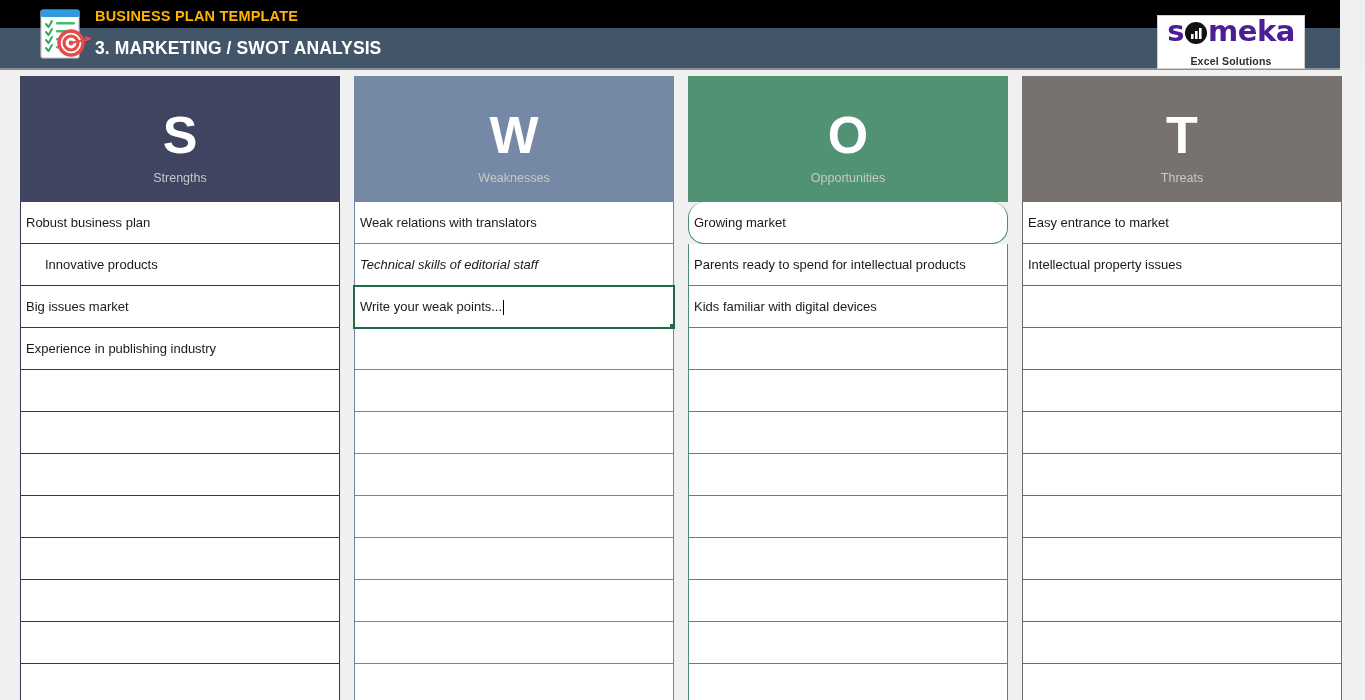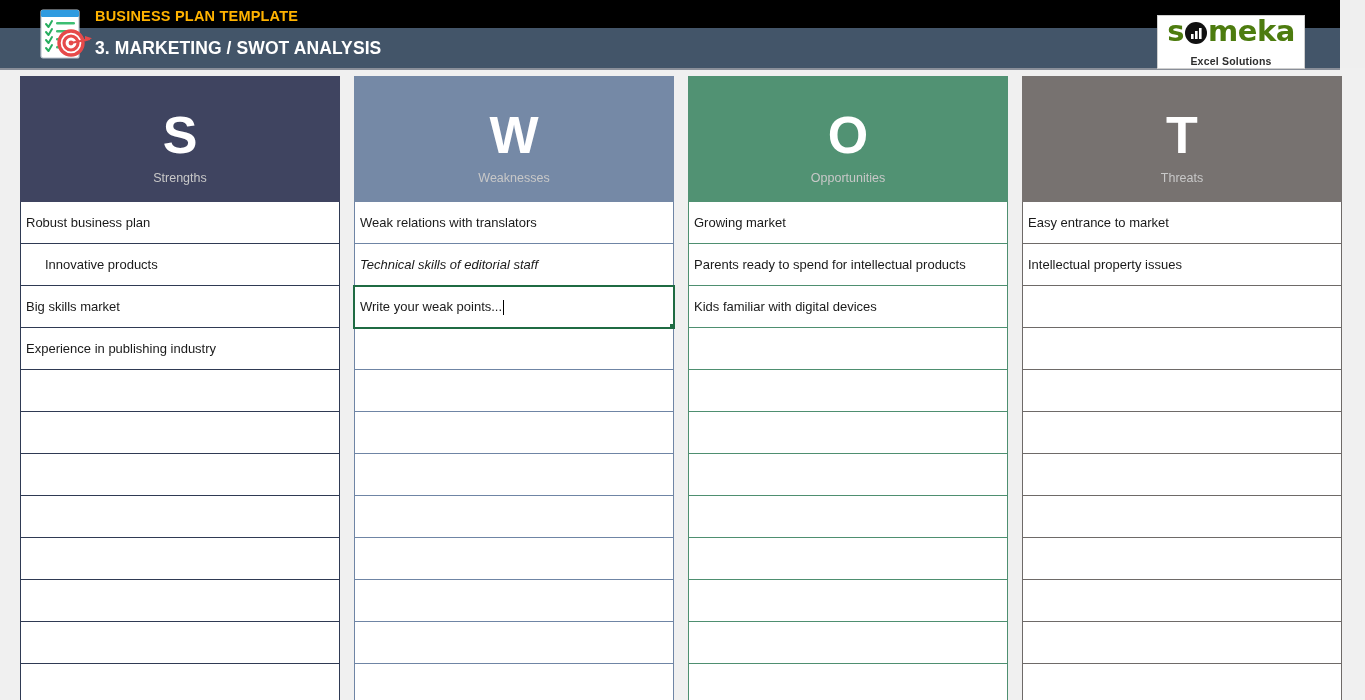--- a/index.html
+++ b/index.html
@@ -54,21 +54,21 @@
   
   #logo-box {
     position: absolute; left: 1157px; top: 15px;
     width: 148px; height: 54px;
     background: #ffffff;
     border: 1px solid #cfcfcf;
     display: flex; flex-direction: column;
     align-items: center; justify-content: center;
   }
   #logo-word {
-    font-size: 29px; font-weight: bold; color: #4d7c0f;
+    font-size: 29px; font-weight: bold; color: #4c1d95;
     letter-spacing: -.5px; line-height: 1; position: relative;
     font-family: "DejaVu Sans", sans-serif;
   }
   #logo-sub {
     font-size: 10.5px; font-weight: bold; color: #2d2d2d;
     letter-spacing: .2px; margin-top: 9px;
     font-family: "Liberation Sans", sans-serif;
   }
 
   
@@ -171,21 +171,21 @@
         <div class="col-letter">S</div>
         <div class="col-name">Strengths</div>
       </div>
       <div class="cell" style="border-left: 1px solid rgb(47, 58, 83); border-right: 1px solid rgb(47, 58, 83); border-bottom: 1px solid rgb(47, 58, 83);">
         <span>Robust business plan</span>
       </div>
       <div class="cell" style="border-left: 1px solid rgb(47, 58, 83); border-right: 1px solid rgb(47, 58, 83); border-bottom: 1px solid rgb(47, 58, 83); padding-left: 24px;">
         <span>Innovative products</span>
       </div>
       <div class="cell" style="border-left: 1px solid rgb(47, 58, 83); border-right: 1px solid rgb(47, 58, 83); border-bottom: 1px solid rgb(47, 58, 83);">
-        <span>Big skills market</span>
+        <span>Big issues market</span>
       </div>
       <div class="cell" style="border-left: 1px solid rgb(47, 58, 83); border-right: 1px solid rgb(47, 58, 83); border-bottom: 1px solid rgb(47, 58, 83);">
         <span>Experience in publishing industry</span>
       </div>
       <div class="cell" style="border-left: 1px solid rgb(47, 58, 83); border-right: 1px solid rgb(47, 58, 83); border-bottom: 1px solid rgb(47, 58, 83);">
         <span></span>
       </div>
       <div class="cell" style="border-left: 1px solid rgb(47, 58, 83); border-right: 1px solid rgb(47, 58, 83); border-bottom: 1px solid rgb(47, 58, 83);">
         <span></span>
       </div>
@@ -250,21 +250,21 @@
       </div>
       <div class="cell" style="border-left: 1px solid rgb(111, 133, 165); border-right: 1px solid rgb(111, 133, 165); border-bottom: 1px solid rgb(111, 133, 165);">
         <span></span>
       </div>
     </div>
     <div class="col" style="left: 688px;">
       <div class="col-head" style="background: rgb(81, 146, 115);">
         <div class="col-letter">O</div>
         <div class="col-name">Opportunities</div>
       </div>
-      <div class="cell" style="border-left: 1px solid rgb(78, 143, 112); border-right: 1px solid rgb(78, 143, 112); border-bottom: 1px solid rgb(78, 143, 112);">
+      <div class="cell" style="border-left: 1px solid rgb(78, 143, 112); border-right: 1px solid rgb(78, 143, 112); border-bottom: 1px solid rgb(78, 143, 112); border-radius: 16px;">
         <span>Growing market</span>
       </div>
       <div class="cell" style="border-left: 1px solid rgb(78, 143, 112); border-right: 1px solid rgb(78, 143, 112); border-bottom: 1px solid rgb(78, 143, 112);">
         <span>Parents ready to spend for intellectual products</span>
       </div>
       <div class="cell" style="border-left: 1px solid rgb(78, 143, 112); border-right: 1px solid rgb(78, 143, 112); border-bottom: 1px solid rgb(78, 143, 112);">
         <span>Kids familiar with digital devices</span>
       </div>
       <div class="cell" style="border-left: 1px solid rgb(78, 143, 112); border-right: 1px solid rgb(78, 143, 112); border-bottom: 1px solid rgb(78, 143, 112);">
         <span></span>

